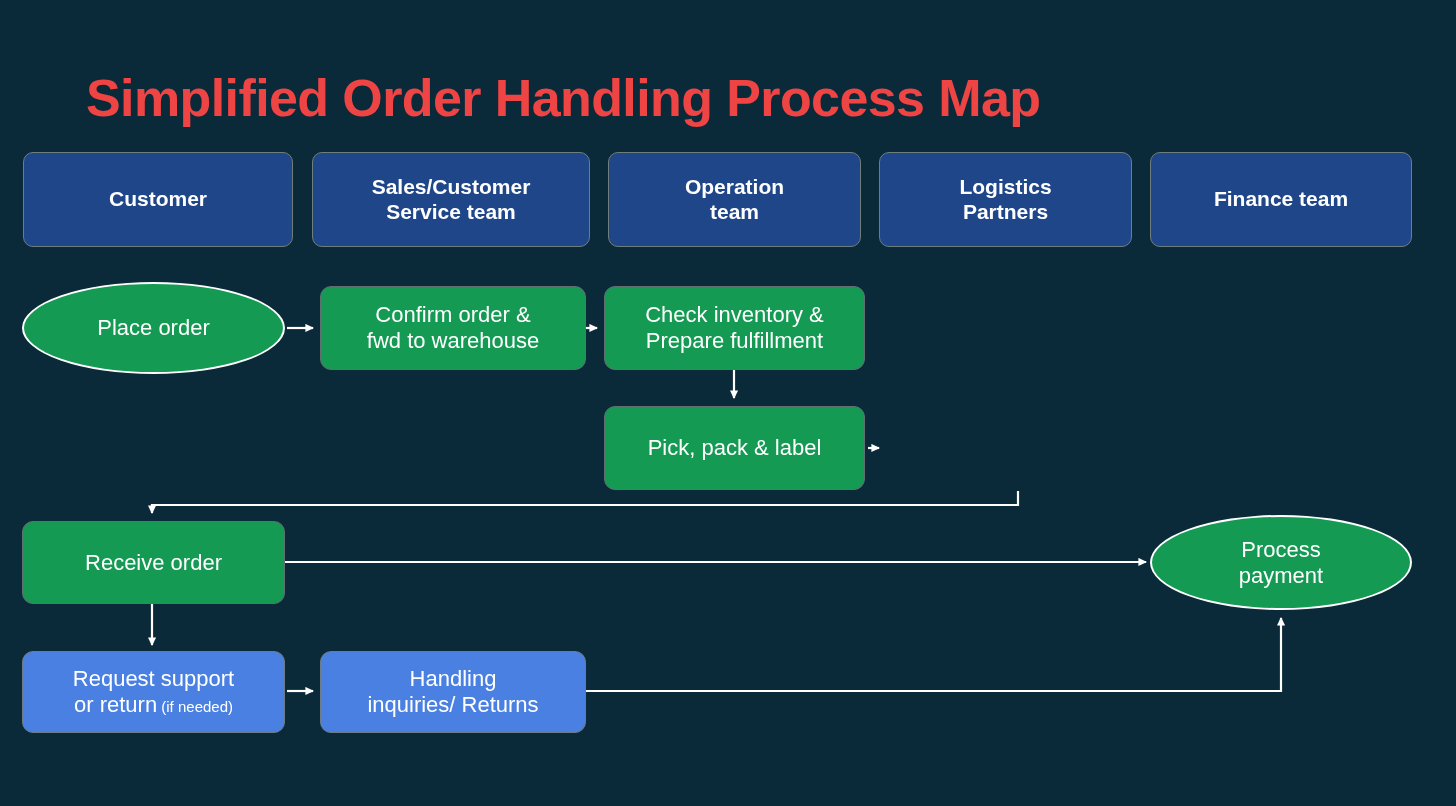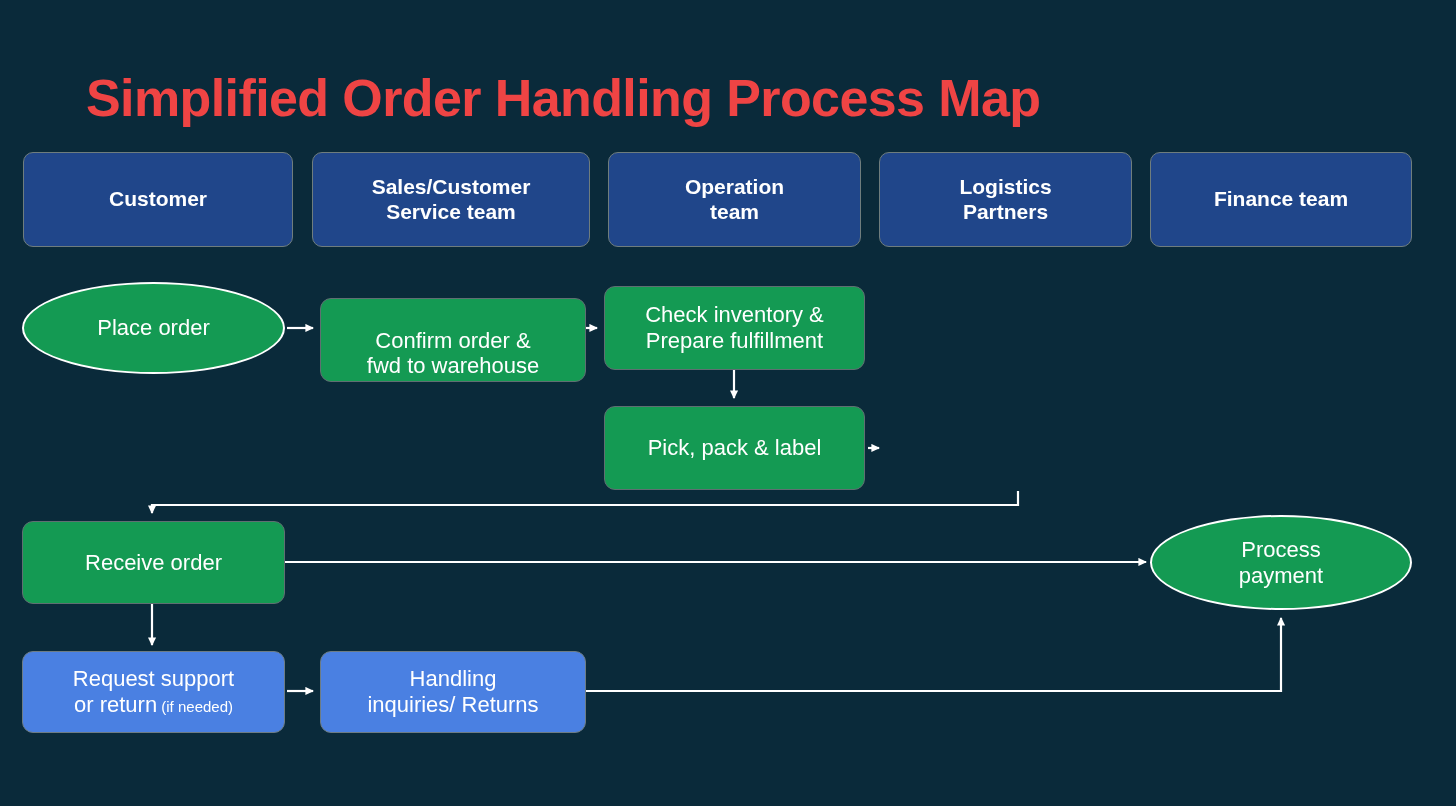--- a/index.html
+++ b/index.html
@@ -173,21 +173,21 @@
   </div>
 
   <div class="node lane" style="left:1150px; top:152px; width:262px; height:95px;">
     <span class="label">Finance team</span>
   </div>
 
   <div class="node terminator" style="left:22px; top:282px; width:263px; height:92px;">
     <span class="label">Place order</span>
   </div>
 
-  <div class="node proc-green" style="left:320px; top:298px; width:266px; height:84px;align-items:flex-end;">
+  <div class="node proc-green" style="left:320px; top:286px; width:266px; height:84px;">
     <span class="label">
       <span>Confirm order &amp;</span><br>
       <span>fwd to warehouse</span>
     </span>
   </div>
 
   <div class="node proc-green" style="left:604px; top:286px; width:261px; height:84px;">
     <span class="label">
       <span>Check inventory &amp;</span><br>
       <span>Prepare fulfillment</span>

